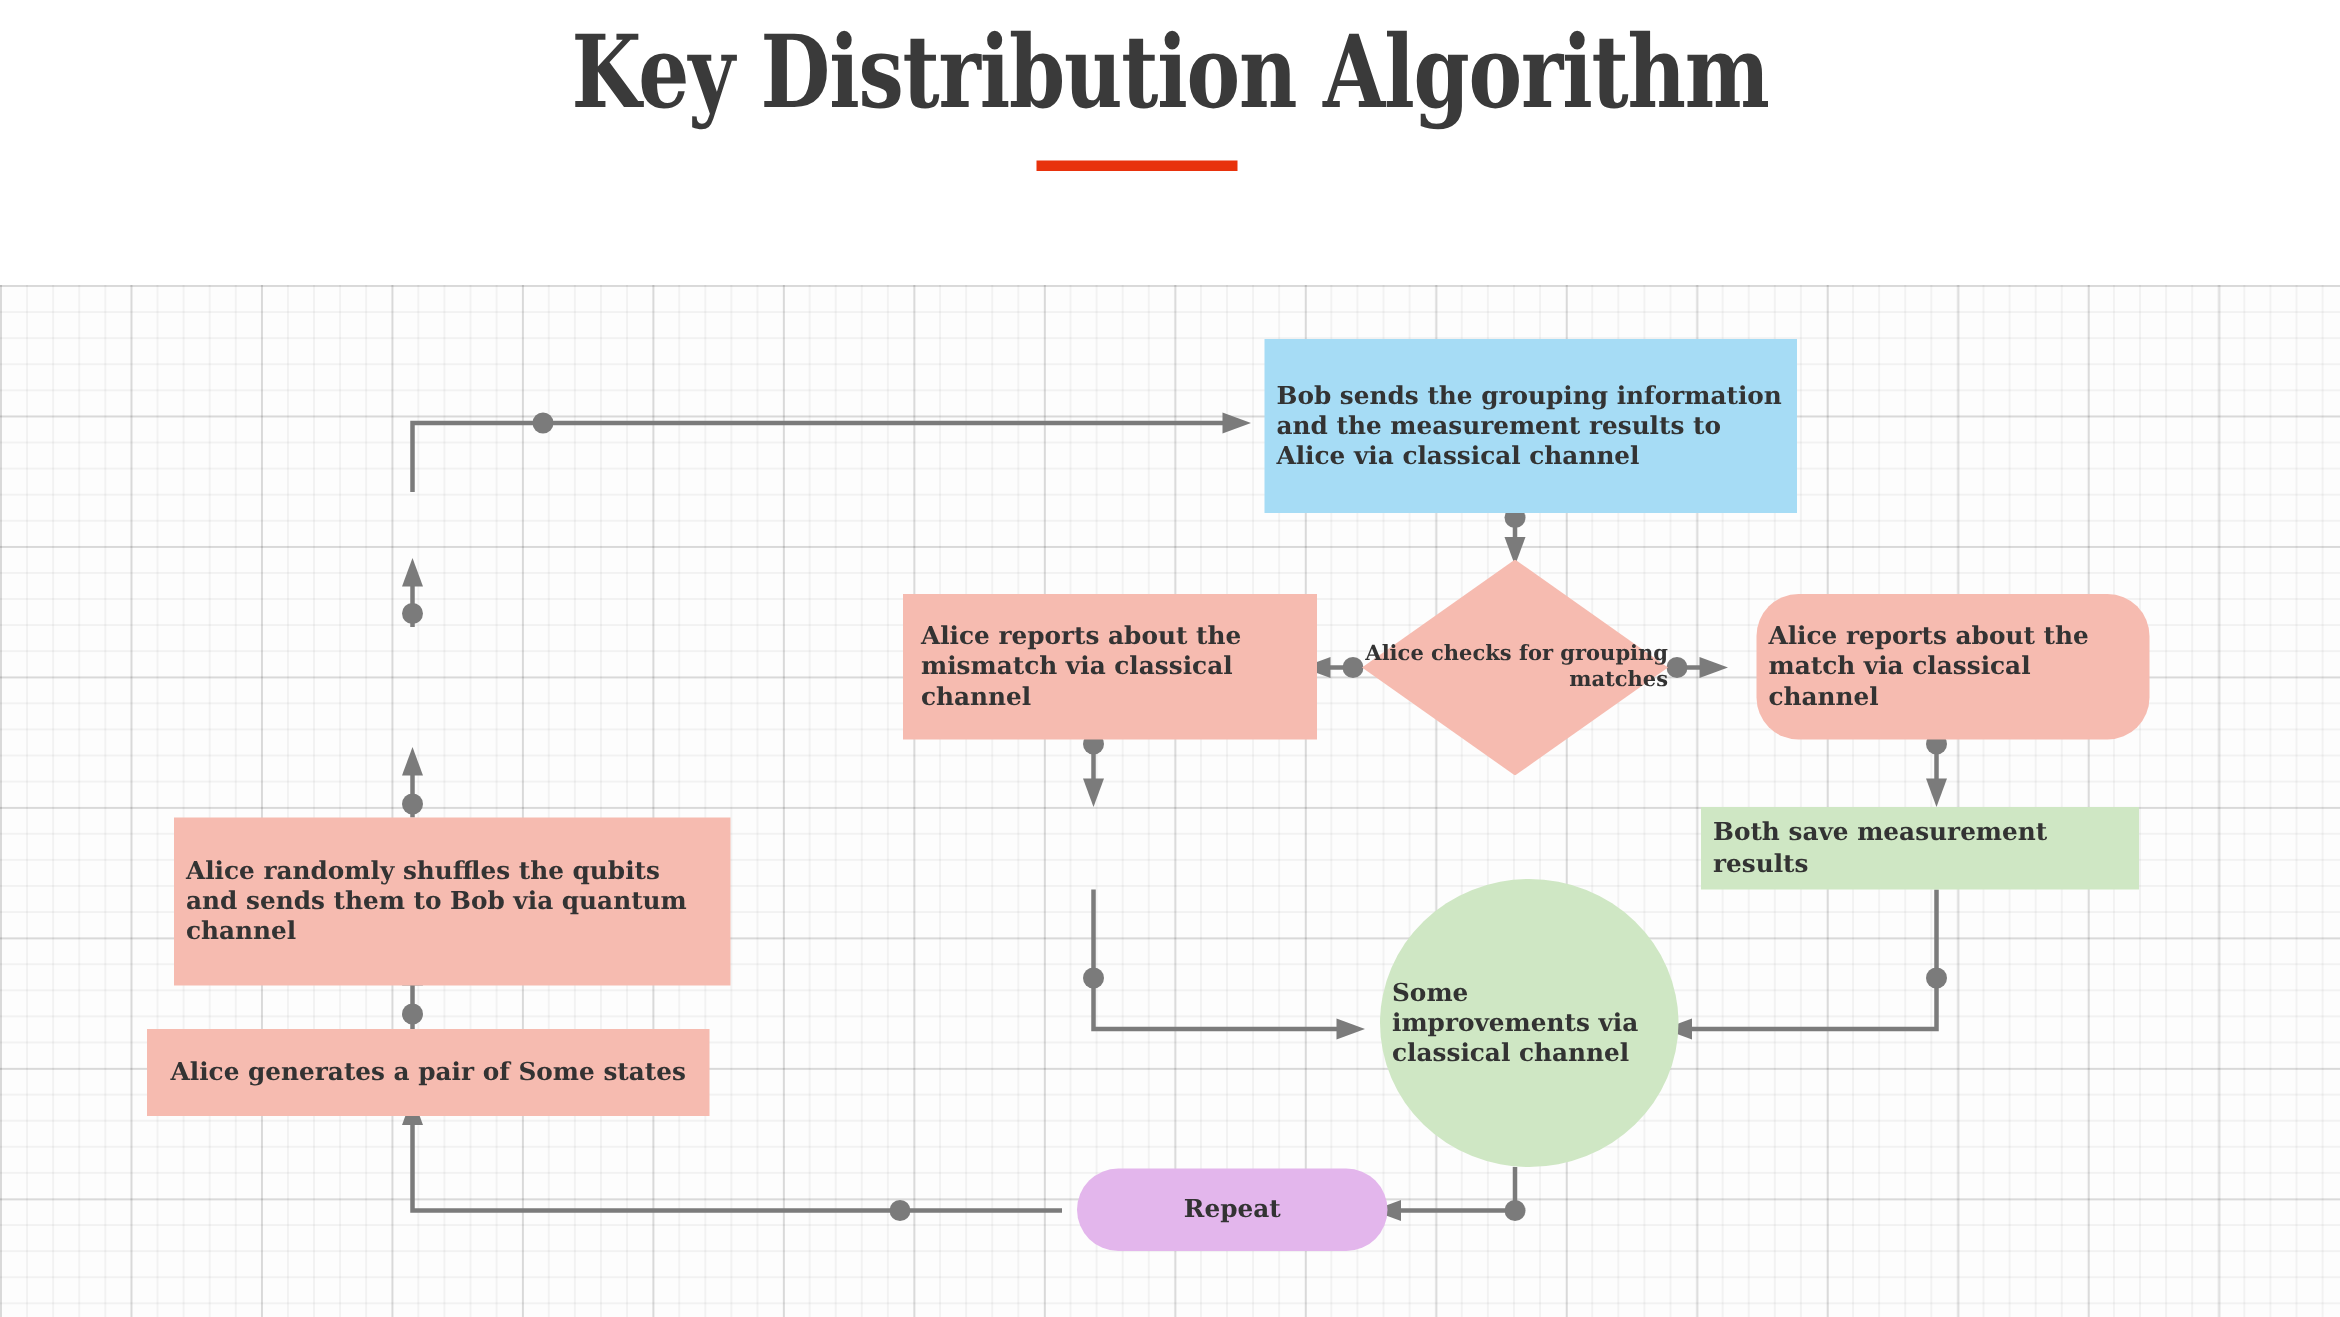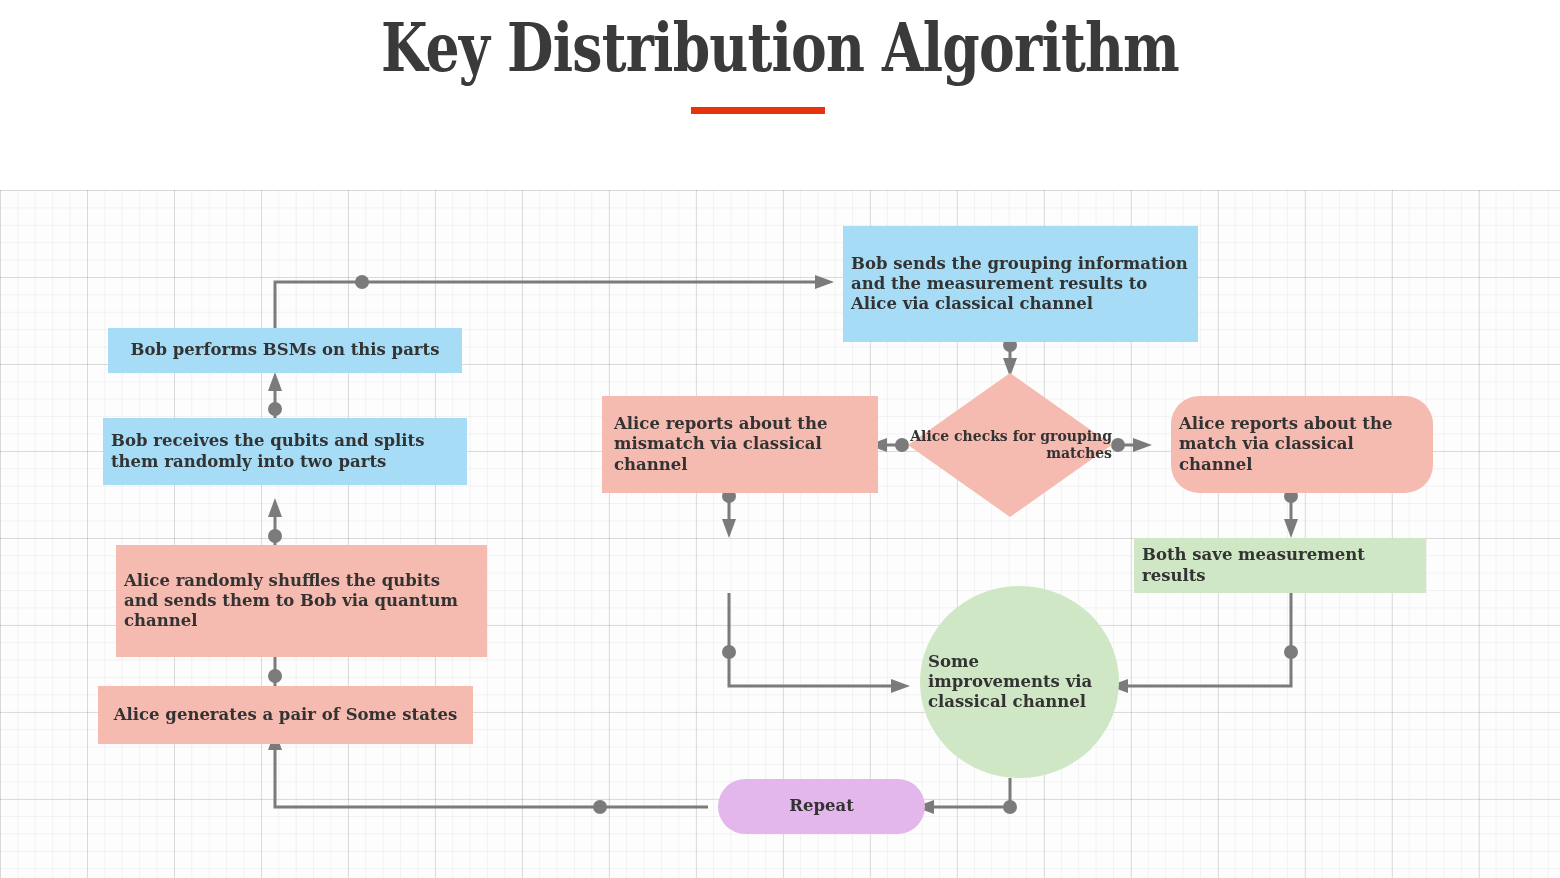--- a/index.html
+++ b/index.html
@@ -232,21 +232,19 @@
 
   <div class="node pink" style="left:1161px; top:206px; width:262px; height:97px;border-radius:28px;">Alice reports about the match via classical channel</div>
 
 
   <div class="node green" style="left:1124px; top:348px; width:292px; height:55px;">Both save measurement results</div>
 
   <div class="node purple pill" style="left:708px; top:589px; width:207px; height:55px;">Repeat</div>
 
   <div class="node green circle" style="left:910px; top:396px; width:199px; height:192px;">Some improvements via classical channel</div>
 
-  <div class="node blue" style="left:98px; top:138px; width:354px; height:45px;">Bob performs BSMs on this parts</div>
-
-  <div class="node blue" style="left:93px; top:228px; width:364px; height:67px;">Bob receives the qubits and splits them randomly into two parts</div>
+
 
   <div class="node pink" style="left:106px; top:355px; width:371px; height:112px;">Alice randomly shuffles the qubits and sends them to Bob via quantum channel</div>
 
   <div class="node pink" style="left:88px; top:496px; width:375px; height:58px;">Alice generates a pair of Some states</div>
 
 </div>
 
 </body></html>

